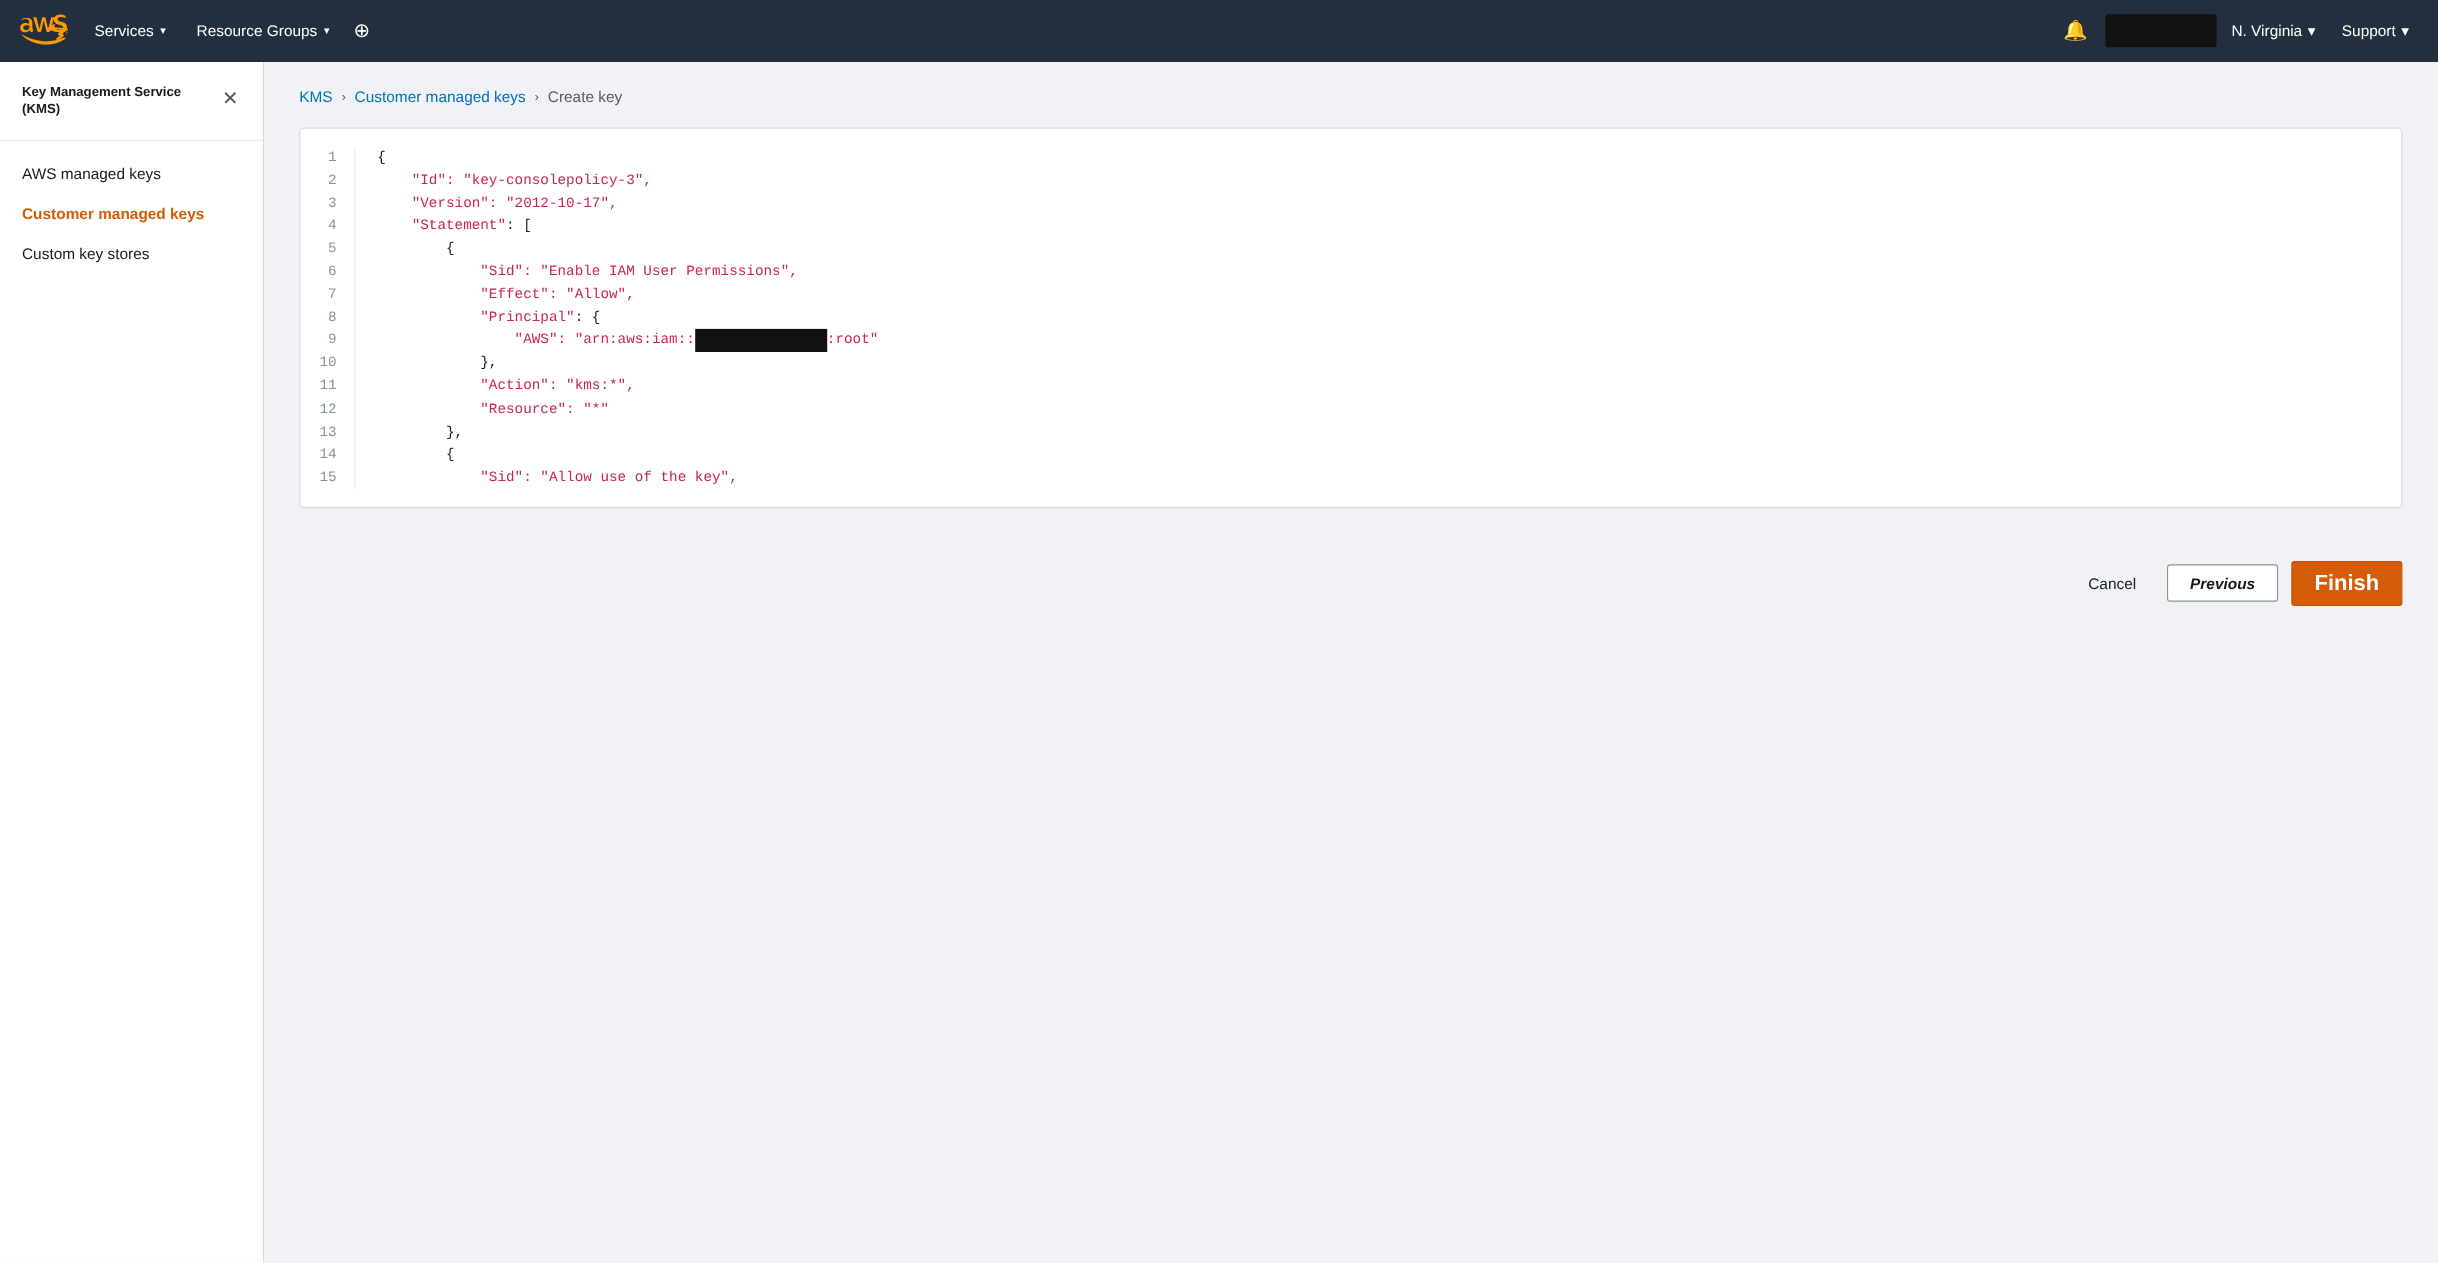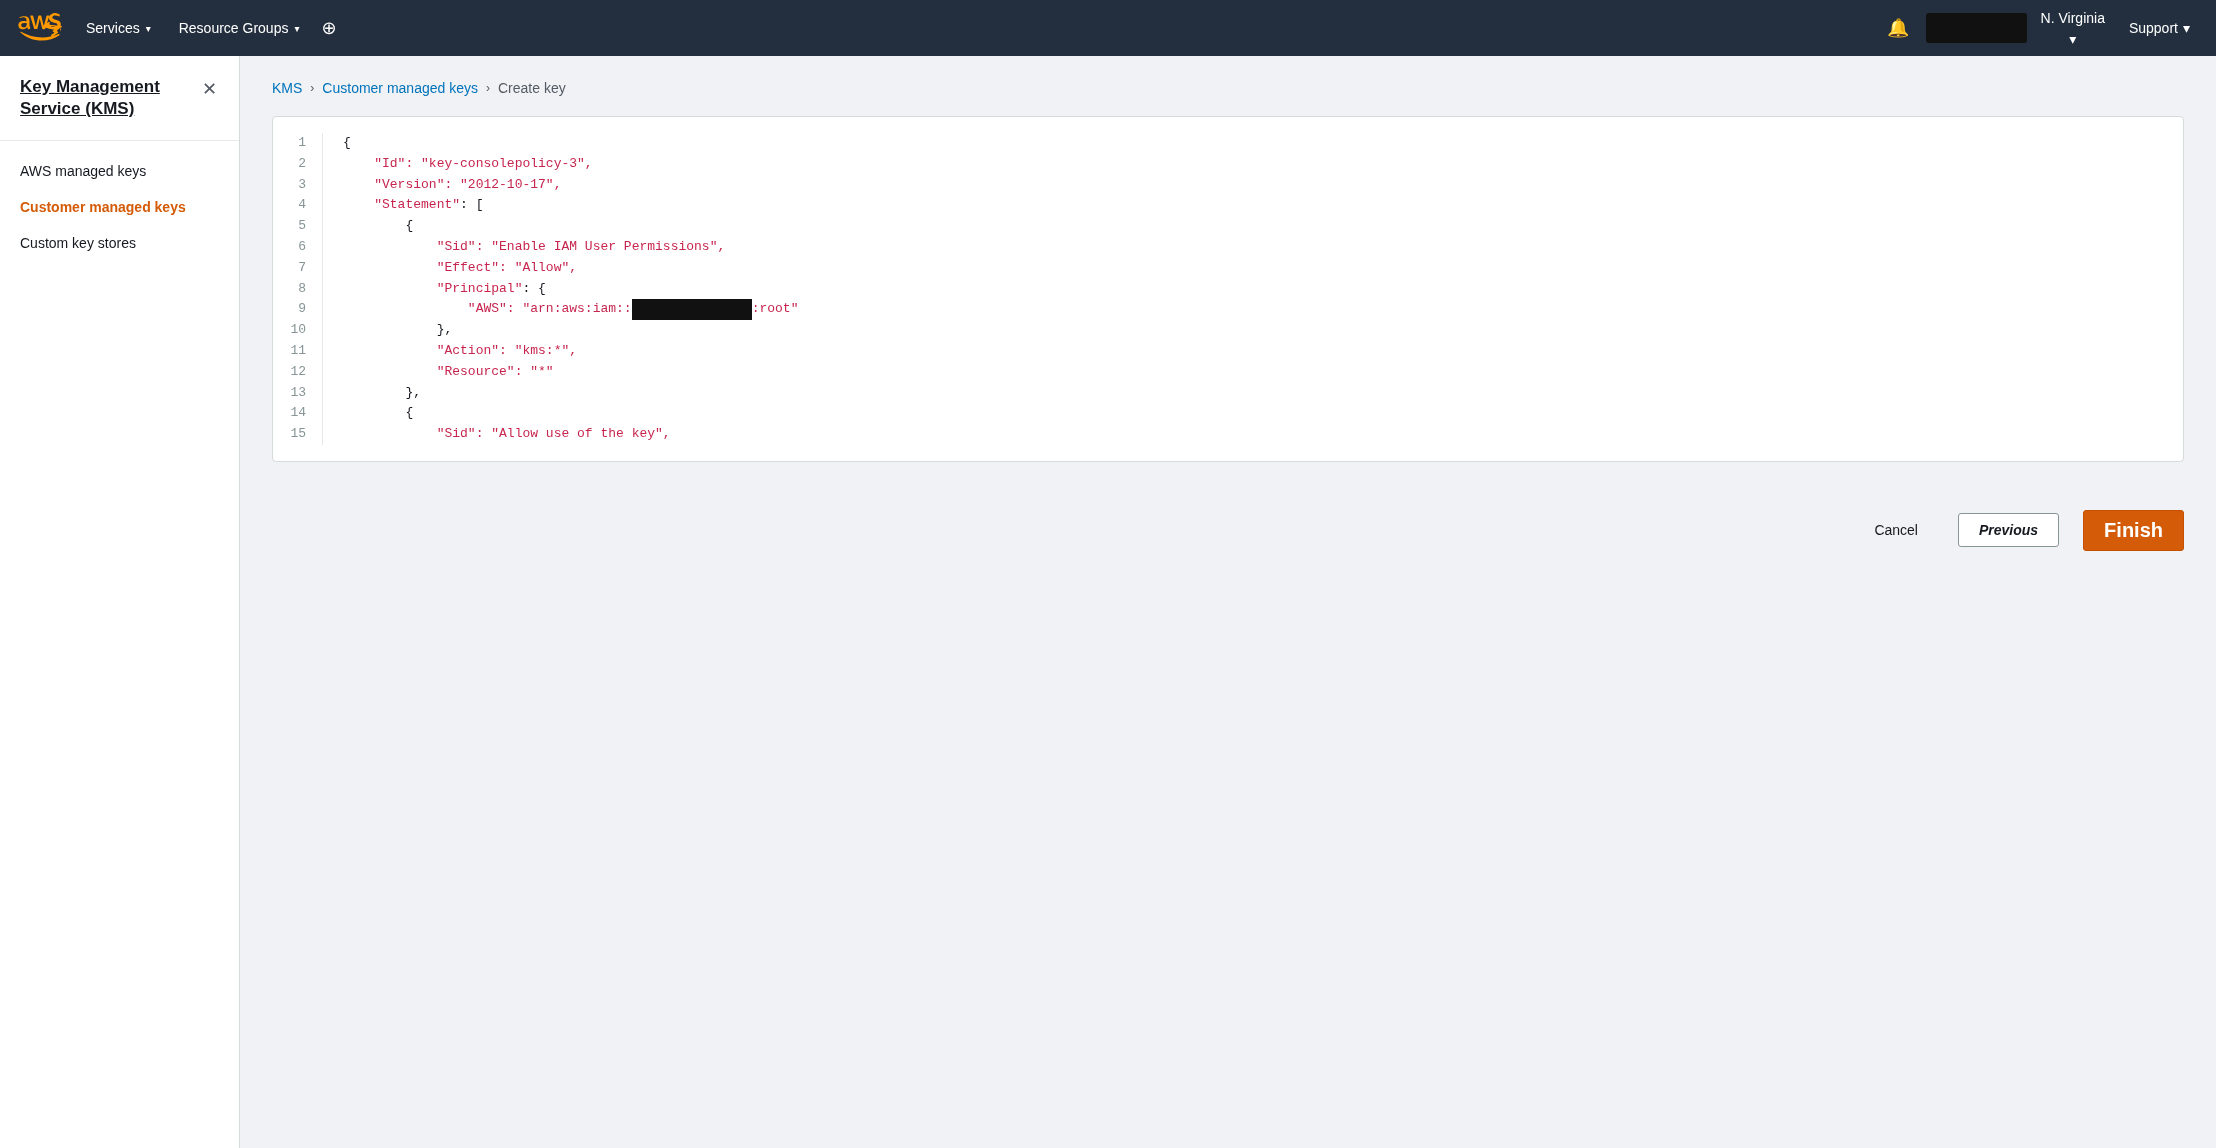--- a/index.html
+++ b/index.html
@@ -61,21 +61,20 @@
       align-items: center;
     }
     .nav-region {
       color: #fff;
       font-size: 14px;
       padding: 0 10px;
       display: flex;
       align-items: center;
       gap: 5px;
       cursor: pointer;
-      flex-direction: column;
     }
     .nav-support {
       color: #fff;
       font-size: 14px;
       padding: 0 10px;
       display: flex;
       align-items: flex-end;
       gap: 5px;
       cursor: pointer;
     }
@@ -104,25 +103,24 @@
     }
     .sidebar-header {
       display: flex;
       align-items: flex-start;
       justify-content: space-between;
       padding: 0 20px 20px 20px;
       border-bottom: 1px solid #e8e8e8;
       margin-bottom: 12px;
     }
     .sidebar-title {
-      font-size: 17px;
+      font-size: 12px;
       font-weight: 700;
       color: #16191f;
       line-height: 1.3;
-      text-decoration: underline;
     }
     .sidebar-close {
       color: #545b64;
       font-size: 18px;
       cursor: pointer;
       padding: 2px;
     }
     .sidebar-nav-item {
       padding: 10px 20px;
       font-size: 14px;
@@ -224,21 +222,21 @@
       color: #111;
       display: inline-block;
       min-width: 120px;
     }
 
     
     .footer-actions {
       display: flex;
       justify-content: flex-end;
       align-items: center;
-      gap: 24px;
+      gap: 12px;
       padding: 16px 0;
     }
     .btn-cancel {
       background: transparent;
       border: none;
       color: #16191f;
       font-size: 14px;
       padding: 8px 16px;
       cursor: pointer;
     }

